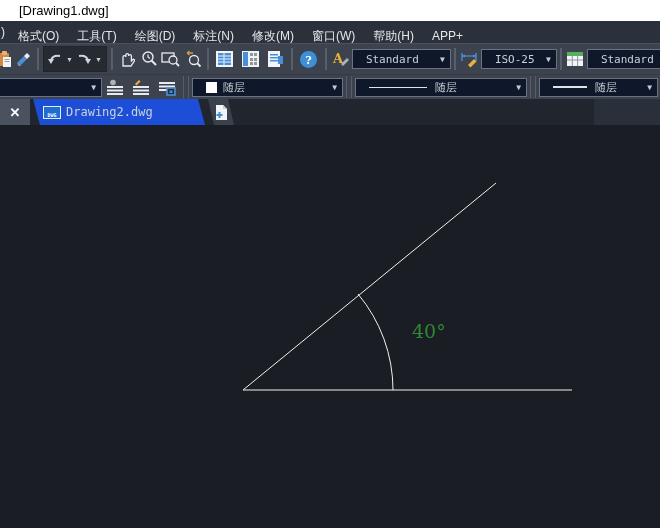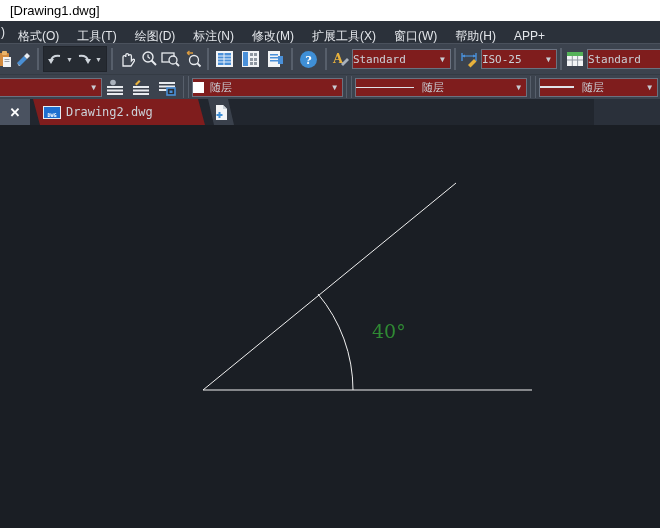--- a/index.html
+++ b/index.html
@@ -2,81 +2,80 @@
 <html><head>
 <meta charset="utf-8">
 <style>
   * { margin:0; padding:0; box-sizing:border-box; }
   html,body { width:660px; height:528px; overflow:hidden; }
   body { font-family:"Liberation Sans", sans-serif; background:#1a1e24; position:relative; }
   #window { width:660px; height:528px; position:relative; overflow:hidden; }
 
   
   .title-bar { height:21px; background:#ffffff; color:#000; font-size:13px;
-    line-height:21px; padding-left:10px; font-family:"Liberation Sans",sans-serif; }
+    line-height:21px; padding-left:19px; font-family:"Liberation Sans",sans-serif; }
 
   
   .menu-bar { height:22px; background:#2b313a; display:flex; align-items:center;
     color:#e4e7eb; font-size:12px; white-space:nowrap; }
   .menu-partial { width:8px; overflow:hidden; display:inline-block; margin-left:1px; }
   .menu-item { padding:0 9px; height:14px; line-height:22px; cursor:default; }
 
   
   .toolbar { background:#3c434e; display:flex; align-items:center; white-space:nowrap; }
   .tb-row1 { height:31px; border-top:1px solid #4a5examples; border-top:1px solid #4a515c; }
   .tb-row2 { height:25px; border-top:1px solid #343b44; }
   .tb-sep { width:6px; height:22px; border-left:1px solid #575f6b; border-right:1px solid #575f6b; margin:0 3px; }
   .tb-btn { width:22px; height:24px; display:flex; align-items:center; justify-content:center; flex:0 0 auto; }
   .undo-group { background:#262b32; border:1px solid #20242b; height:26px; display:flex; align-items:center; padding:0 2px; margin:0 1px; }
   .caret { font-size:7px; color:#c7ccd2; padding:0 2px; }
-  .combo { background:#7f1d1d; border:1px solid #6a7280; height:20px; display:flex; align-items:center;
-    color:#ccd1d8; font-family:"DejaVu Sans Mono", monospace; font-size:11px; padding:0 0; position:relative; flex:0 0 auto; }
+  .combo { background:#0f172a; border:1px solid #6a7280; height:20px; display:flex; align-items:center;
+    color:#ccd1d8; font-family:"DejaVu Sans Mono", monospace; font-size:11px; padding:0 13px; position:relative; flex:0 0 auto; }
   .combo .caret { position:absolute; right:3px; font-size:8px; }
   .combo2 { height:19px; }
   .swatch { width:11px; height:11px; background:#ffffff; margin-right:6px; flex:0 0 auto; }
   .lt-line { height:1px; background:#dfe3e8; width:58px; margin-right:8px; flex:0 0 auto; }
   .lw-line { height:2px; background:#dfe3e8; width:34px; margin-right:8px; flex:0 0 auto; }
 
   
   .tab-bar { height:26px; background:#21262e; display:flex; align-items:stretch; position:relative; }
   .tab-close { width:30px; background:#4a5260; color:#fff; font-size:13px; display:flex;
     align-items:center; justify-content:center; font-weight:bold; }
-  .doc-tab { background:#7f1d1d; color:#ccd2d9; font-family:"DejaVu Sans Mono", monospace; font-size:12px;
+  .doc-tab { background:#1d4ed8; color:#ccd2d9; font-family:"DejaVu Sans Mono", monospace; font-size:12px;
     display:flex; align-items:center; padding:0 12px 0 10px; margin-left:3px;
     clip-path:polygon(0 0, calc(100% - 7px) 0, 100% 100%, 7px 100%); }
   .dwg-badge { width:18px; height:13px; background:#1f6fd0; border:1px solid #e8ecf1; color:#fff;
     font-size:5px; font-weight:bold; display:flex; align-items:flex-end; justify-content:center;
     margin-right:5px; line-height:6px; font-family:"DejaVu Sans Mono", monospace; flex:0 0 auto; }
   .newtab-btn { width:26px; margin-left:3px; background:#3a414c; display:flex; align-items:center; justify-content:center;
     clip-path:polygon(0 0, calc(100% - 6px) 0, 100% 100%, 6px 100%); }
   .tabbar-right { position:absolute; right:0; top:0; width:66px; height:26px; background:#2a303a; }
 
   
-  .canvas { position:absolute; left:0; top:125px; width:660px; height:403px; background:#1a1e24; }
+  .canvas { position:absolute; left:0; top:125px; width:660px; height:403px; background:#1a1e24;padding-left:40px; }
 
   svg text { font-family:"DejaVu Serif", serif; }
   .icon-svg { display:block; }
 </style>
 </head>
 <body>
 
 <div id="window">
 
   <div class="title-bar">
     <span>[Drawing1.dwg]</span>
   </div>
 
   <div class="menu-bar">
     <span class="menu-partial">)</span>
     <span class="menu-item">格式(O)</span>
     <span class="menu-item">工具(T)</span>
     <span class="menu-item">绘图(D)</span>
     <span class="menu-item">标注(N)</span>
     <span class="menu-item">修改(M)</span>
-    <span class="menu-item">扩展工具(X)</span>
     <span class="menu-item">窗口(W)</span>
     <span class="menu-item">帮助(H)</span>
     <span class="menu-item">APP+</span>
   </div>
 
   <div class="toolbar tb-row1">
     <div class="tb-btn" style="width:16px; margin-left:-4px;">
       <svg class="icon-svg" width="16" height="18">
           <rect x="2" y="3" width="11" height="13" rx="1" fill="#d18a3f"></rect>
           <rect x="6" y="1" width="5" height="4" rx="1" fill="#e8b36a"></rect>

